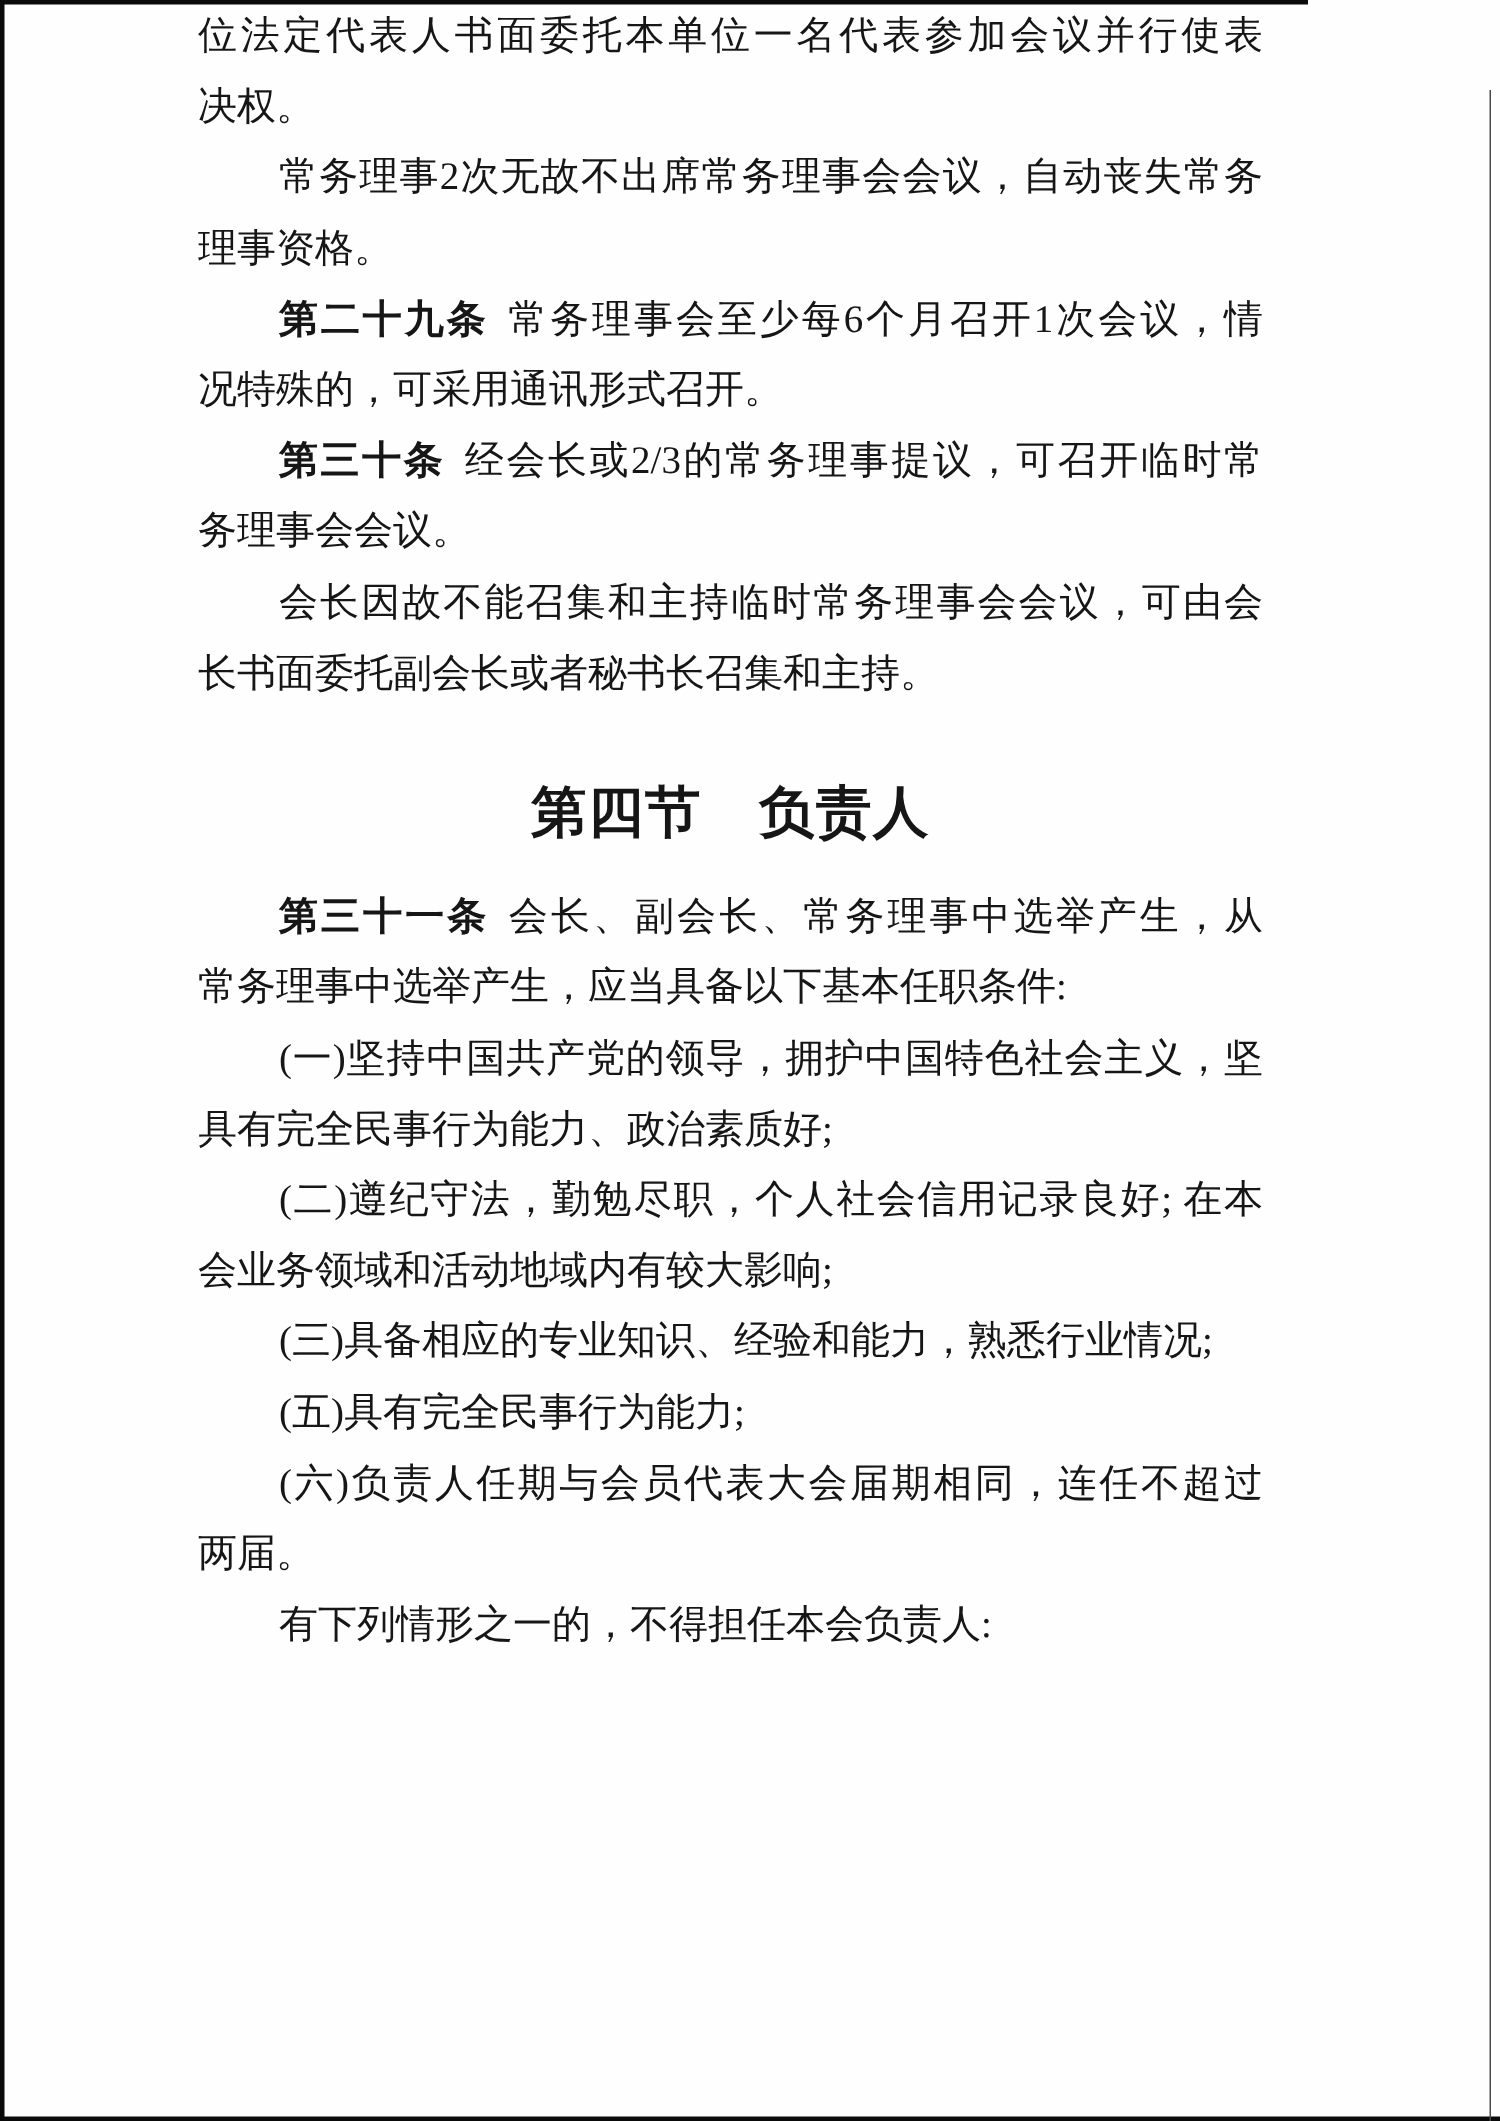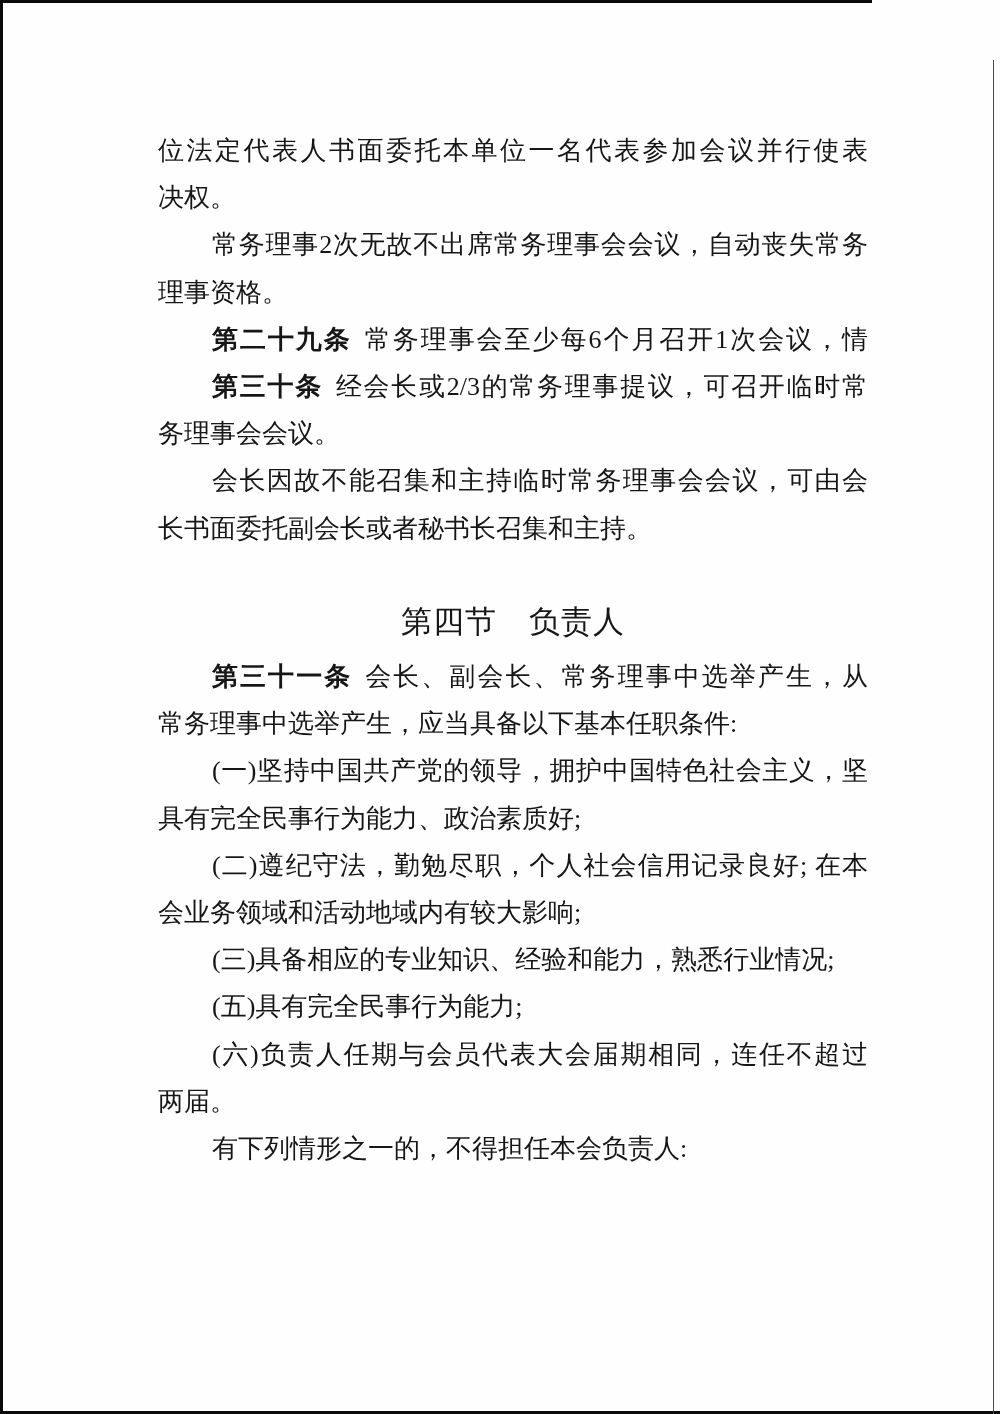--- a/index.html
+++ b/index.html
@@ -14,48 +14,47 @@
   }
   
   .edge{position:absolute;background:#0a0a0a;}
   .edge-top{left:0;top:0;width:872px;height:3px;}
   .edge-left{left:0;top:0;width:3px;height:1414px;}
   .edge-bottom{left:0;bottom:0;width:1000px;height:3px;}
   .edge-right{left:993px;top:60px;width:1px;height:1354px;background:#4a4a4a;}
   
   .content{
     position:absolute;
-    left:158px;top:0;
+    left:132px;top:0;
     width:710px;
-    padding-top:127px;
     font-size:26px;
     line-height:47.2px;
   }
   .line{
     width:710px;
     box-sizing:border-box;
     text-align:justify;
   }
   .line.fill{text-align-last:justify;}
   .line.indent{padding-left:54px;}
   .line.last{text-align:right;text-align-last:left;}
   .term{
     font-weight:bold;
     font-family:Liberation Serif, serif;
     margin-right:13px;
   }
   .heading{
     width:710px;
     text-align:center;
     text-align-last:center;
-    font-weight:normal;
+    font-weight:bold;
     font-family:"Liberation Sans", sans-serif;
-    font-size:31px;
+    font-size:37px;
     line-height:47.2px;
-    margin:46px 0 8px 0;
+    margin:46px 0 22px 0;
     letter-spacing:1px;
   }
 </style>
 </head>
 <body>
 
 <div class="page">
 
   <div class="edge edge-top"></div>
   <div class="edge edge-left"></div>
@@ -66,20 +65,21 @@
 
     <div class="line fill">位法定代表人书面委托本单位一名代表参加会议并行使表</div>
     <div class="line last">决权。</div>
 
     <div class="line indent fill">常务理事2次无故不出席常务理事会会议，自动丧失常务</div>
     <div class="line last">理事资格。</div>
 
     <div class="line indent fill">
       <span class="term">第二十九条</span><span>常务理事会至少每6个月召开1次会议，情</span>
     </div>
+    <div class="line last">况特殊的，可采用通讯形式召开。</div>
 
     <div class="line indent fill">
       <span class="term">第三十条</span><span>经会长或2/3的常务理事提议，可召开临时常</span>
     </div>
     <div class="line last">务理事会会议。</div>
 
     <div class="line indent fill">会长因故不能召集和主持临时常务理事会会议，可由会</div>
     <div class="line last">长书面委托副会长或者秘书长召集和主持。</div>
 
     <div class="heading">第四节　负责人</div>

